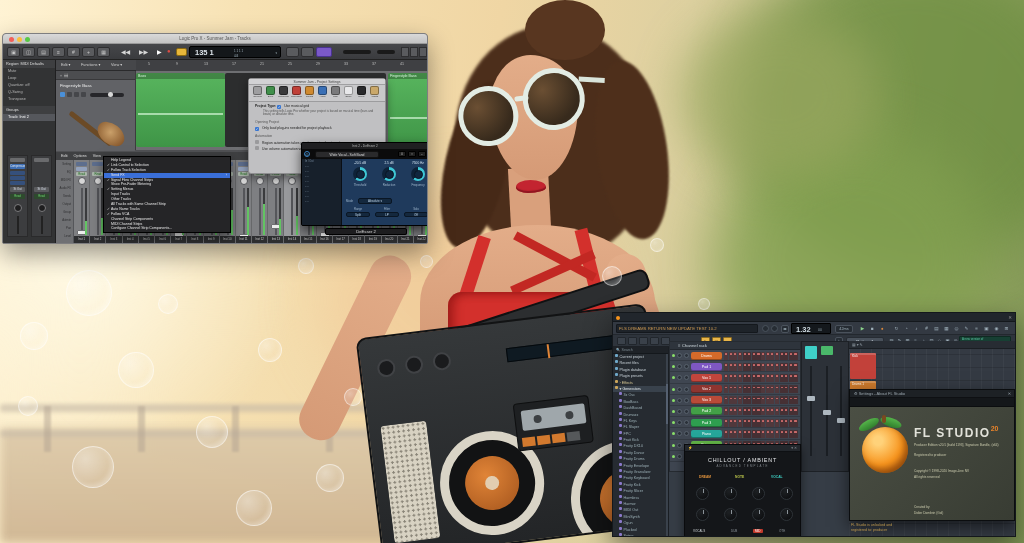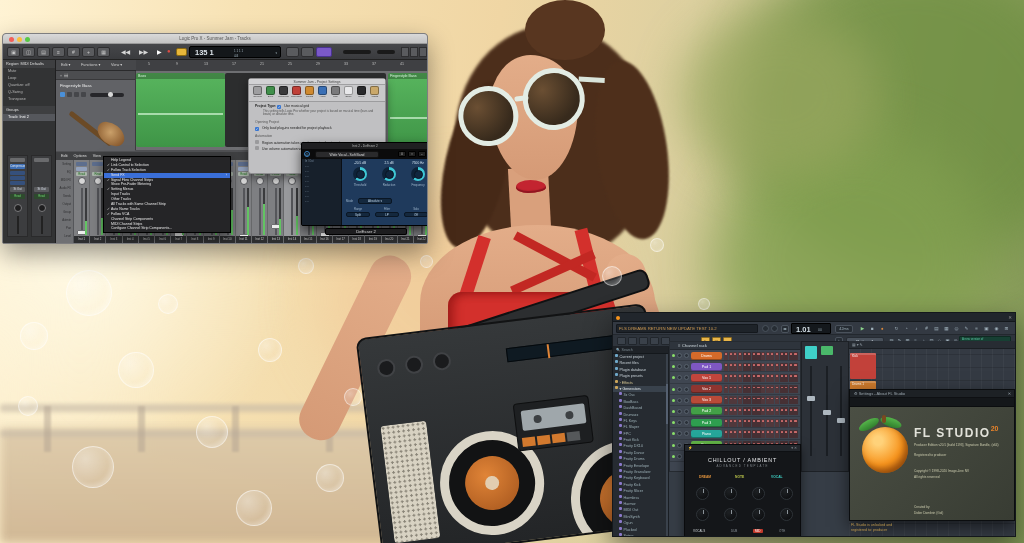--- a/index.html
+++ b/index.html
@@ -767,21 +767,21 @@
       <span>Edit</span>
       <span>Help</span>
       <span style="position:absolute;right:3px;top:0;font-size:4.5px;line-height:9px;color:#8a8a8a;">✕</span>
     </div>
     <div class="fl-tb1">
       <div class="hint">FLS DREAMS RETURN NEW UPDATE TEST 10.2</div>
       <div class="fknob" style="left:149px;"></div>
       <div class="fknob" style="left:158px;"></div>
       <div class="fpill" style="left:168px;width:8px;">◂▸</div>
       <div class="ftime">
-        <b style="position:absolute;left:4px;top:1px;font-size:7.5px;">1.01</b>
+        <b style="position:absolute;left:4px;top:1px;font-size:7.5px;">1.32</b>
         <i style="position:absolute;left:26px;top:4px;font-style:normal;font-size:3.5px;color:#8fa0aa;">00</i>
       </div>
       <div class="fpill" style="left:222px;width:18px;">42ms</div>
       <span class="fi" style="left:244px;color:#8bd48b;">▶</span>
       <span class="fi" style="left:254px;">■</span>
       <span class="fi" style="left:264px;color:#e08a3c;">●</span>
       <div id="fl-icons1">
           <div class="fi" style="left: 278px;">↻</div>
           <div class="fi" style="left: 288px;">◔</div>
           <div class="fi" style="left: 298px;">♪</div>

